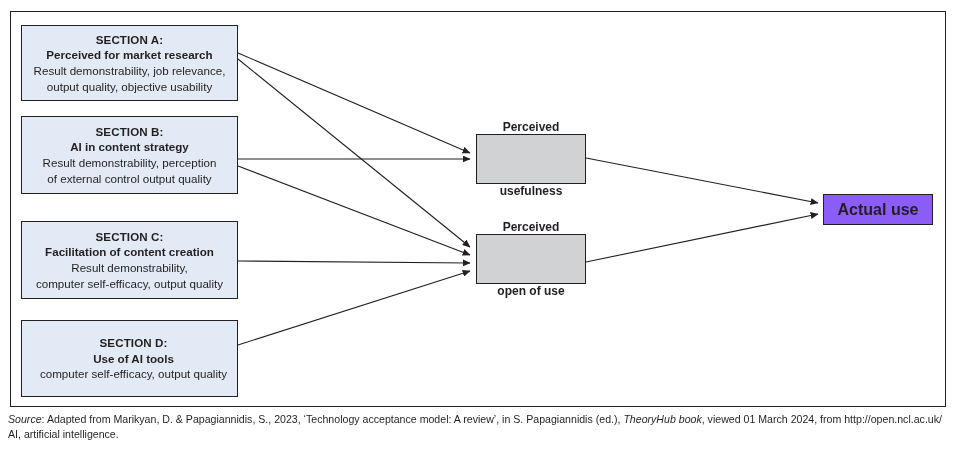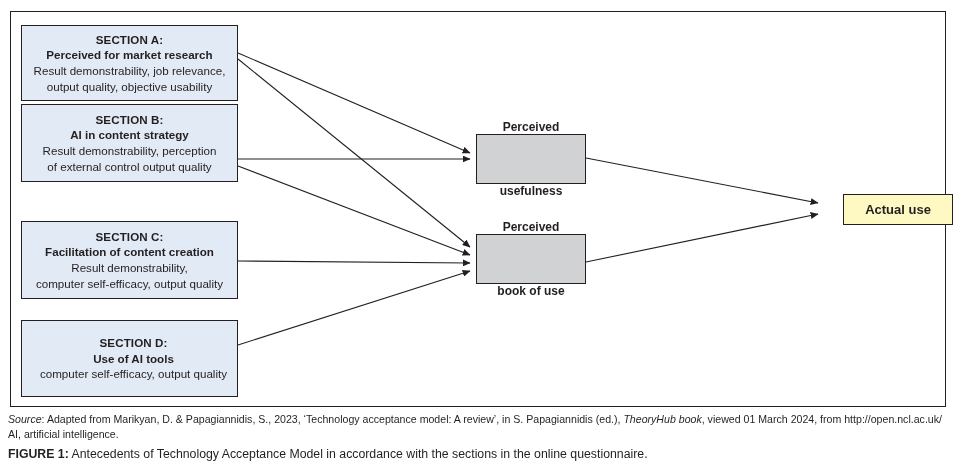--- a/index.html
+++ b/index.html
@@ -68,45 +68,44 @@
     letter-spacing: 0.1px;
   }
   .node.section .sub {
     font-weight: bold;
   }
   .node.section .body {
     font-weight: normal;
   }
 
   #sec-a { top: 25px;  height: 76px; }
-  #sec-b { top: 104px; height: 78px; text-align: center; }
+  #sec-b { top: 116px; height: 78px; text-align: center; }
   #sec-c { top: 221px; height: 78px; }
   #sec-d { top: 320px; height: 77px; padding-left: 8px; }
 
   .node.mediator {
     background: #d0d2d3;
     left: 476px;
     width: 110px;
     height: 50px;
     font-size: 12px;
     font-weight: bold;
     gap: 47px;
   }
   #perc-use { top: 134px; }
   #perc-ease { top: 234px; }
 
   .node.outcome {
-    background: #fef9c3;
+    background: #8b5cf6;
     left: 823px;
     top: 194px;
     width: 110px;
     height: 31px;
-    font-size: 13px;
-    font-weight: bold;
-    margin-left: 20px;
+    font-size: 16px;
+    font-weight: bold;
   }
 
   .node .line { display: block; white-space: nowrap; }
 
   
   .caption-area {
     position: absolute;
     left: 8px;
     top: 412px;
     width: 944px;
@@ -185,26 +184,25 @@
     <span class="line body">computer self-efficacy, output quality</span>
   </div>
 
   <div class="node mediator" id="perc-use">
     <span class="line">Perceived</span>
     <span class="line">usefulness</span>
   </div>
 
   <div class="node mediator" id="perc-ease">
     <span class="line">Perceived</span>
-    <span class="line">book of use</span>
+    <span class="line">open of use</span>
   </div>
 
   <div class="node outcome">
     <span class="line">Actual use</span>
   </div>
 
   <div class="caption-area">
     <div class="src-line"><span class="ital">Source</span><span>: Adapted from Marikyan, D. &amp; Papagiannidis, S., 2023, ‘Technology acceptance model: A review’, in S. Papagiannidis (ed.), </span><span class="ital">TheoryHub book</span><span>, viewed 01 March 2024, from http://open.ncl.ac.uk/</span></div>
     <div class="src-line">AI, artificial intelligence.</div>
-    <div class="fig-line"><span class="fig-lbl">FIGURE 1:</span><span> Antecedents of Technology Acceptance Model in accordance with the sections in the online questionnaire.</span></div>
   </div>
 
 </div>
 
 </body></html>

